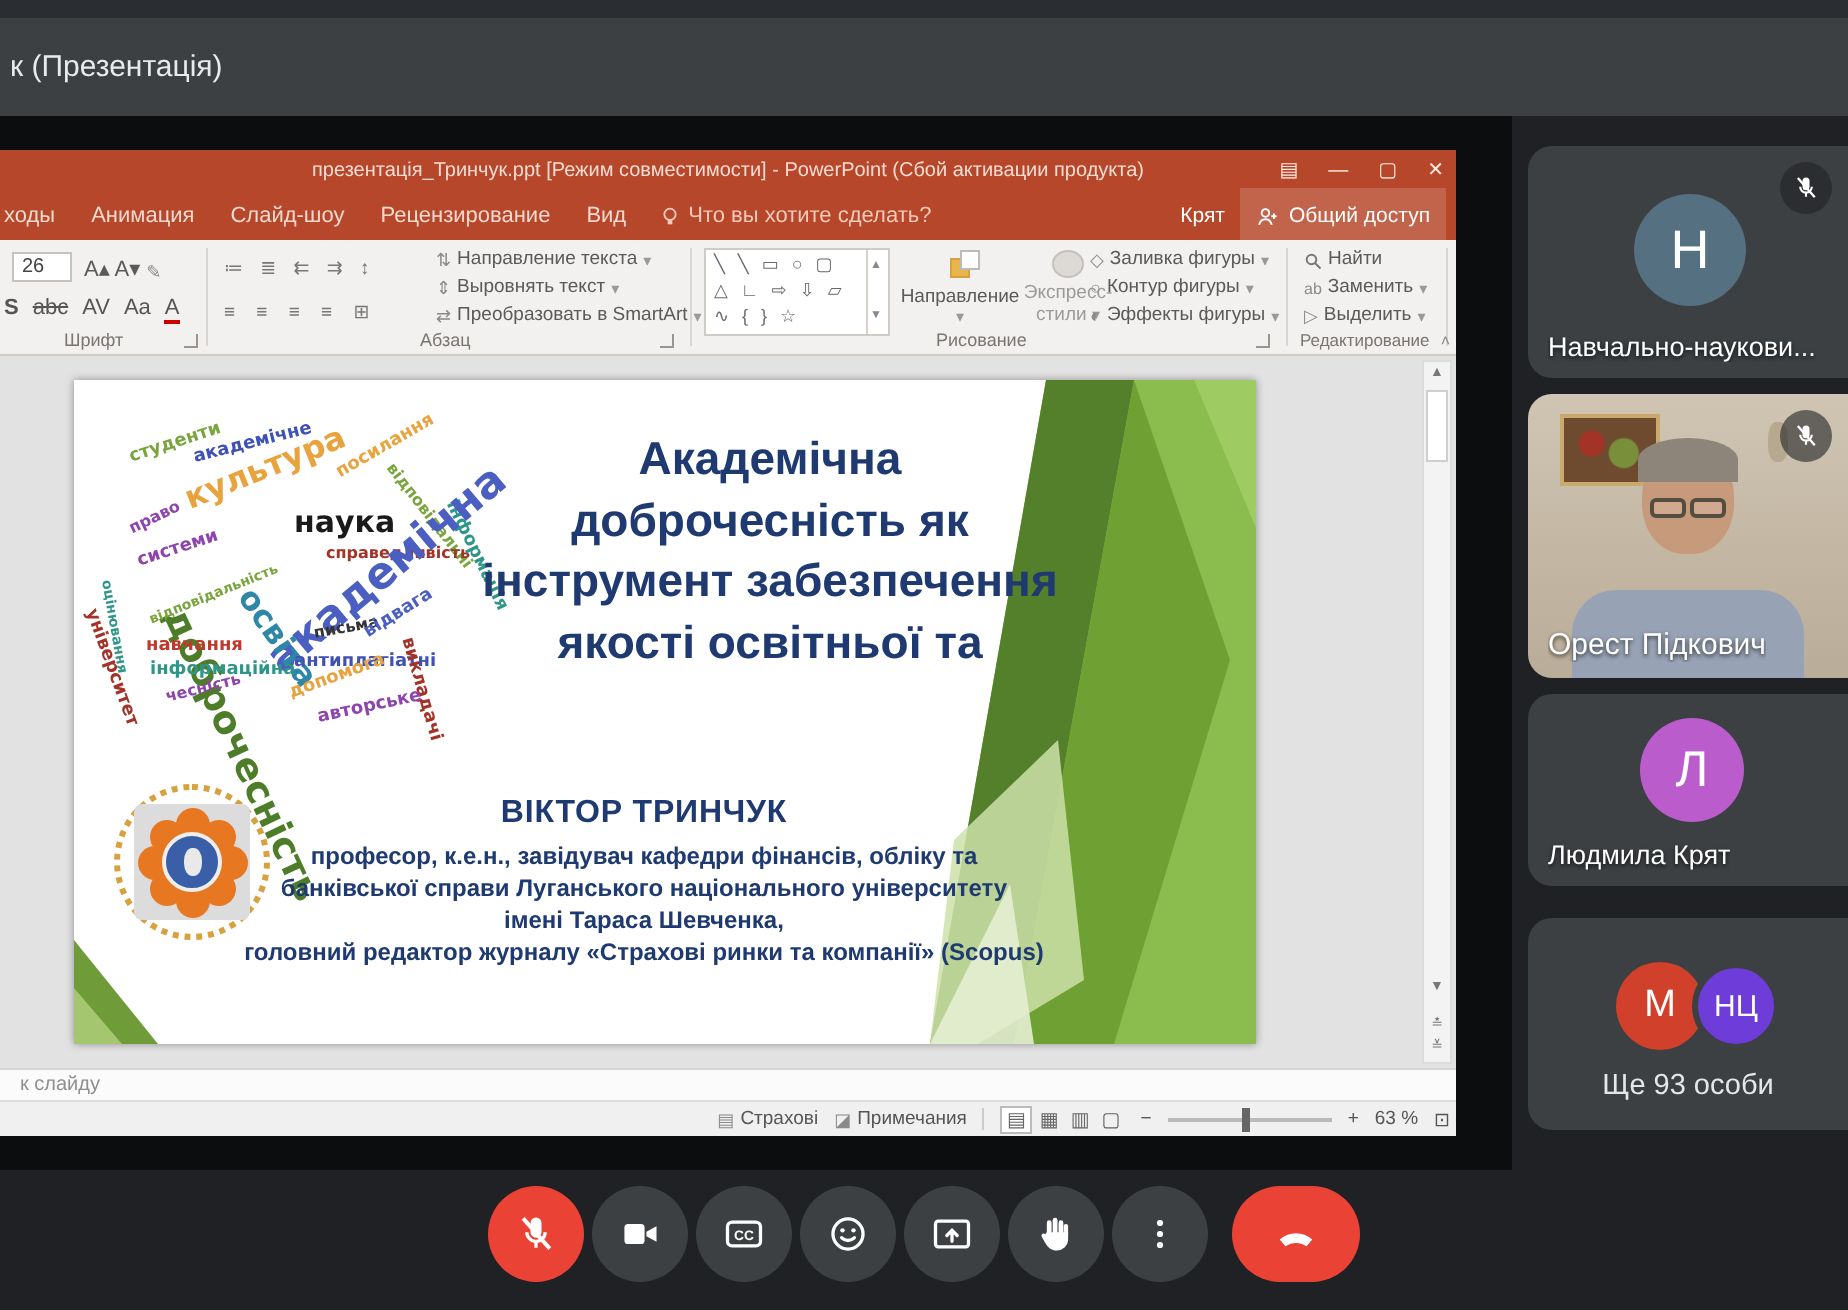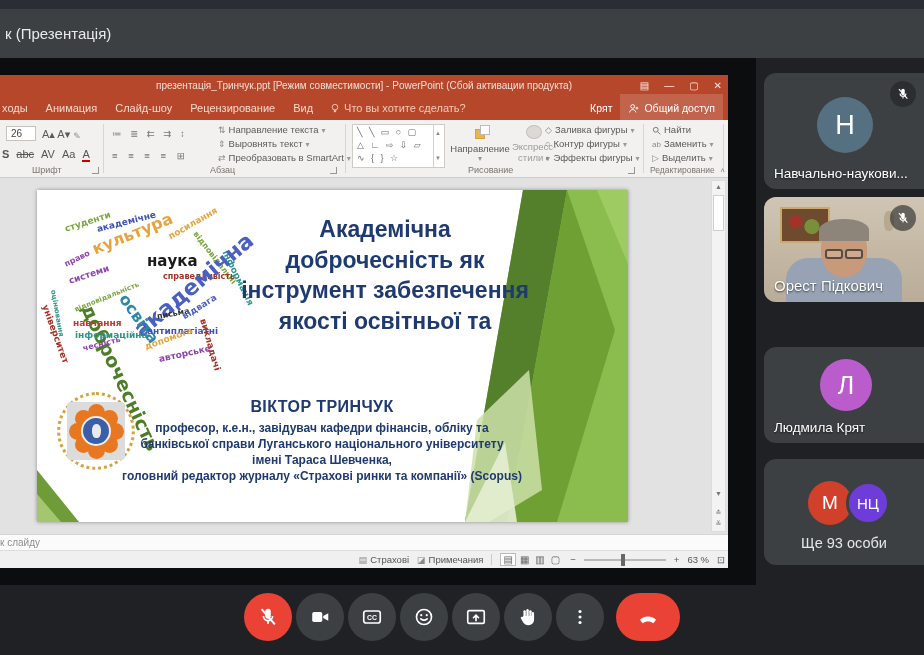--- a/index.html
+++ b/index.html
@@ -68,21 +68,21 @@
   .speaker-name{font-size:16px;font-weight:bold;letter-spacing:.4px;}
   .speaker-lines{font-size:12px;font-weight:bold;line-height:1.33;margin-top:5px;}
   .vscroll{position:absolute;right:2px;top:2px;width:15px;height:352px;background:#f3f3f3;border:1px solid #dcdcdc;
            font-size:7px;color:#777;}
   .vs-up{position:absolute;top:2px;left:0;right:0;text-align:center;}
   .vs-thumb{position:absolute;top:14px;left:1px;right:1px;height:36px;background:#fff;border:1px solid #cfcfcf;}
   .vs-dn{position:absolute;bottom:34px;left:0;right:0;text-align:center;}
   .vs-pg{position:absolute;left:0;right:0;text-align:center;line-height:1.5;}
   
   .notesbar{height:16px;background:#fbfbfb;border-top:1px solid #d6d6d6;font-size:10px;color:#8e8e8e;
-            display:flex;align-items:center;padding-left:0;}
+            display:flex;align-items:center;padding-left:10px;}
   .statusbar{height:18px;background:#f0f0f0;border-top:1px solid #ddd;display:flex;align-items:center;
              justify-content:flex-end;gap:8px;padding-right:3px;font-size:9.5px;color:#555;}
   .sb-item{display:flex;align-items:center;gap:3px;}
   .sb-sep{width:1px;height:11px;background:#ccc;}
   .viewicons{display:flex;gap:2px;align-items:center;font-size:10px;color:#666;}
   .viewicons span{padding:0 2px;}
   .viewicons .act{background:#fff;border:1px solid #bbb;}
   .zoomtrack{position:relative;width:82px;height:2px;background:#b9b9b9;}
   .zoomthumb{position:absolute;left:45%;top:-5px;width:4px;height:12px;background:#666;}
   
@@ -364,21 +364,21 @@
       <svg width="14" height="14" viewBox="0 0 24 24">
           <path d="M12 14a3 3 0 0 0 3-3V6a3 3 0 0 0-6 0v5a3 3 0 0 0 3 3z" fill="#fff"></path>
           <path d="M17 11a5 5 0 0 1-10 0" stroke="#fff" stroke-width="1.8" fill="none"></path>
           <path d="M12 16v3.5" stroke="#fff" stroke-width="1.8"></path>
           <line x1="5" y1="3.5" x2="19.5" y2="20" stroke="#fff" stroke-width="2"></line>
         </svg>
     </div>
     <div class="tile-name">Навчально-наукови...</div>
   </div>
 
-  <div class="tile" style="top:197px;height:105px;text-decoration:underline;">
+  <div class="tile" style="top:197px;height:142px;text-decoration:underline;">
     <div class="vscene">
       <div class="vframe"></div>
       <div class="vlamp"></div>
       <div class="vbody"></div>
       <div class="vhead"></div>
       <div class="vhair"></div>
       <div class="vglasses">
           <i></i>
           <i></i>
         </div>

